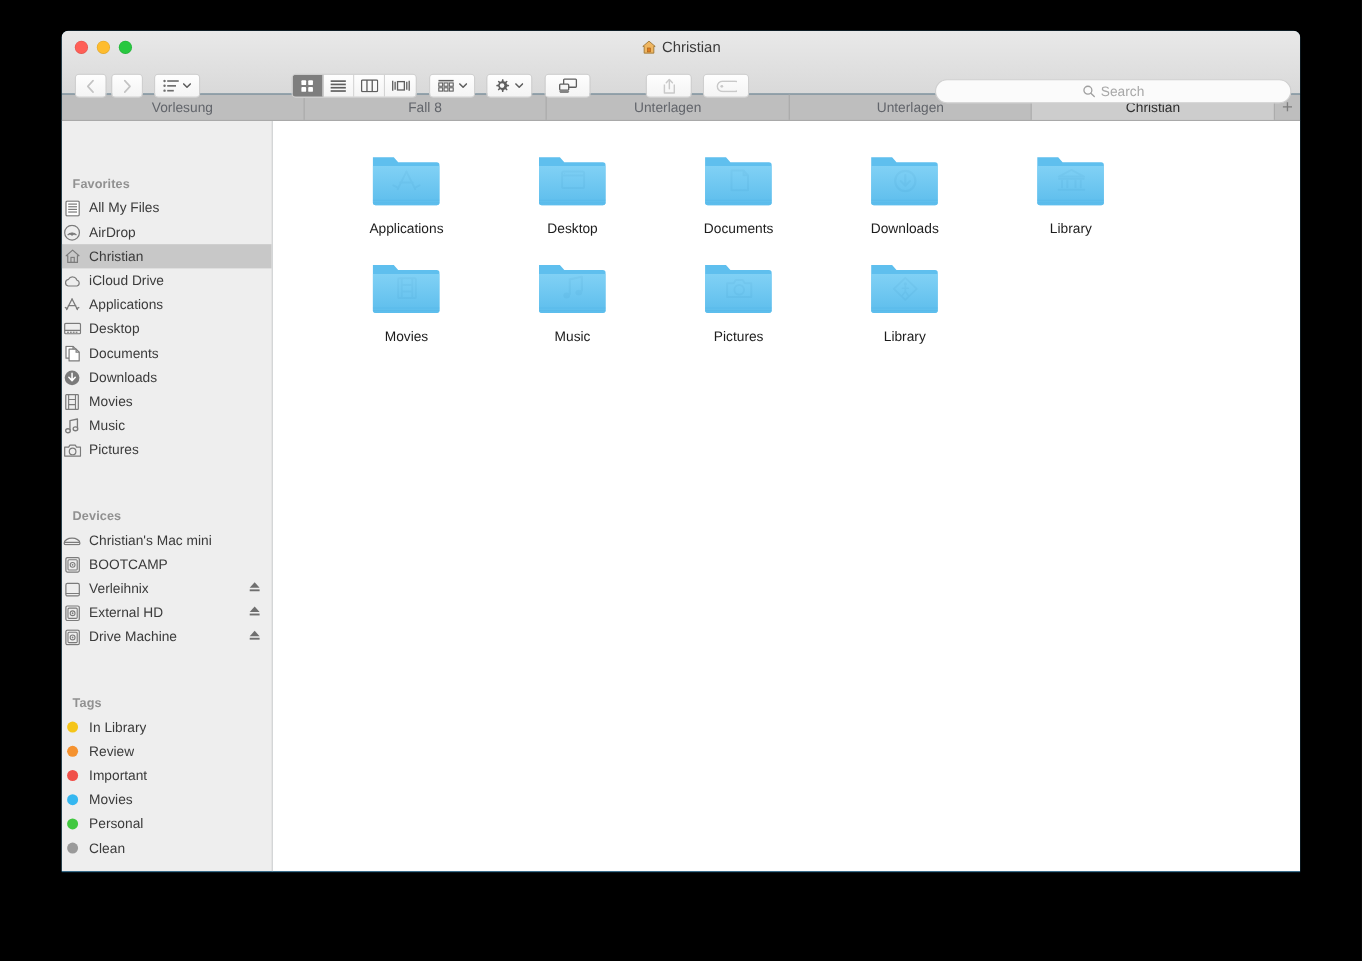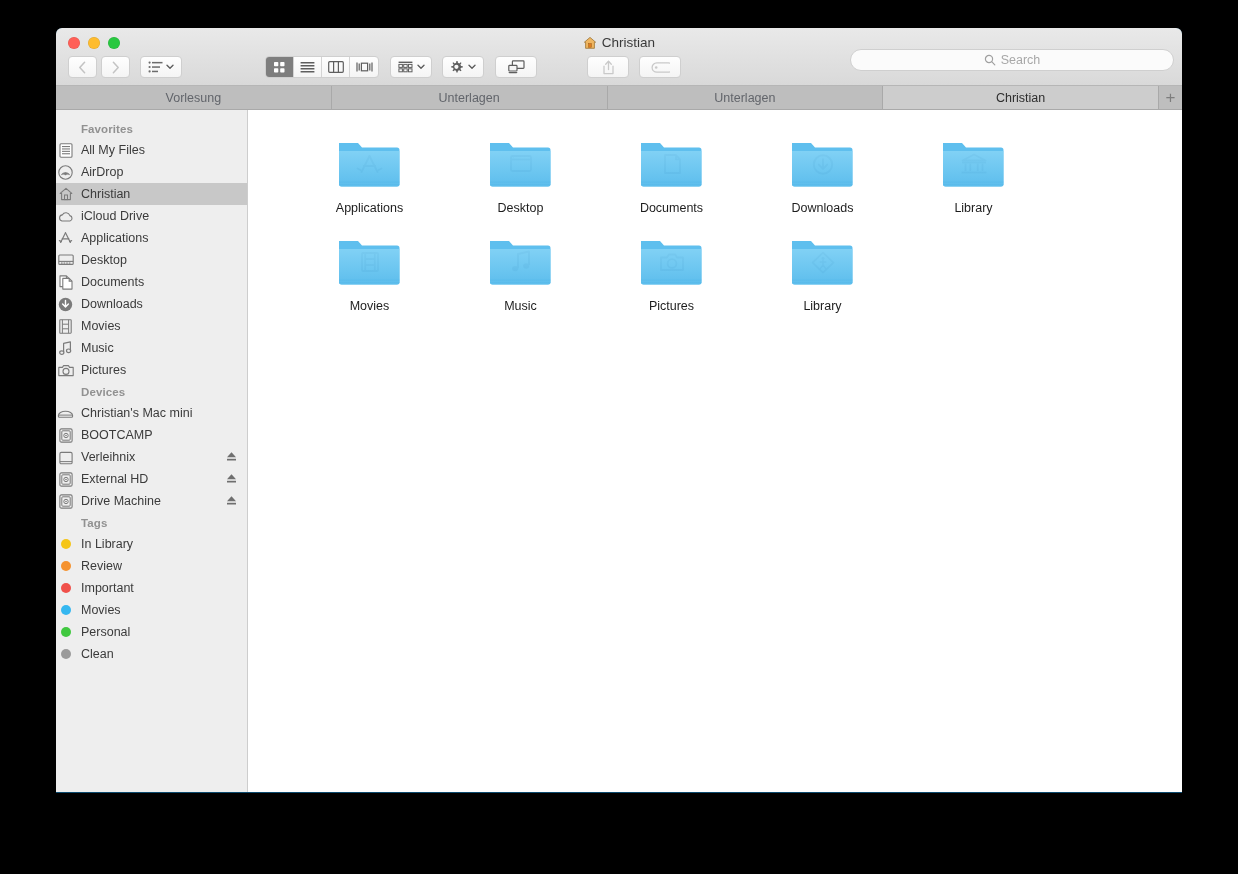--- a/index.html
+++ b/index.html
@@ -39,23 +39,23 @@
   .win-title {
     position: absolute; top: 7px; left: 0; right: 0;
     text-align: center;
     font-size: 13.5px; color: #3a3a3a;
     display: flex; align-items: center; justify-content: center; gap: 5px;
   }
   .home-glyph { display: block; }
 
   
   .toolbar {
-    position: absolute; left: 0; right: 0; top: 16px;
+    position: absolute; left: 0; right: 0; top: 39px;
     height: 34px;
-    display: flex; align-items: flex-end;
+    display: flex; align-items: flex-start;
   }
   .tb-btn {
     background: linear-gradient(to bottom, #fefefe, #f4f4f4);
     border: 1px solid #cfcfcf;
     border-radius: 4px;
     height: 22px;
     display: flex; align-items: center; justify-content: center;
     cursor: default;
   }
   .seg {
@@ -124,22 +124,23 @@
   .sidebar {
     width: 192px;
     background: #eeeeee;
     border-right: 1px solid #cdcdcd;
     padding-top: 8px;
     overflow: hidden;
     flex: none;
   }
   .sb-header {
     font-size: 11.5px; font-weight: bold; color: #919191;
-    padding: 5px 0 4px 25px;
+    padding: 5px 0 4px 10px;
     letter-spacing: 0.1px;
+    margin-top: 39px;
   }
   .sb-item {
     height: 22px;
     display: flex; align-items: center;
     padding-left: 1px;
     font-size: 12.5px; color: #3b3b3b;
     cursor: default;
   }
   .sb-item.selected { background: #c8c8c8; }
   .sb-ico {
@@ -320,20 +321,23 @@
       </div>
 
     </div>
   </div>
 
   <div class="tabbar" id="tabbar">
       <div class="tab">
         <span>Vorlesung</span>
       </div>
       <div class="tab">
+        <span>Fall 8</span>
+      </div>
+      <div class="tab">
         <span>Unterlagen</span>
       </div>
       <div class="tab">
         <span>Unterlagen</span>
       </div>
       <div class="tab active">
         <span>Christian</span>
       </div>
       <div class="tab-plus">+</div>
     </div>

